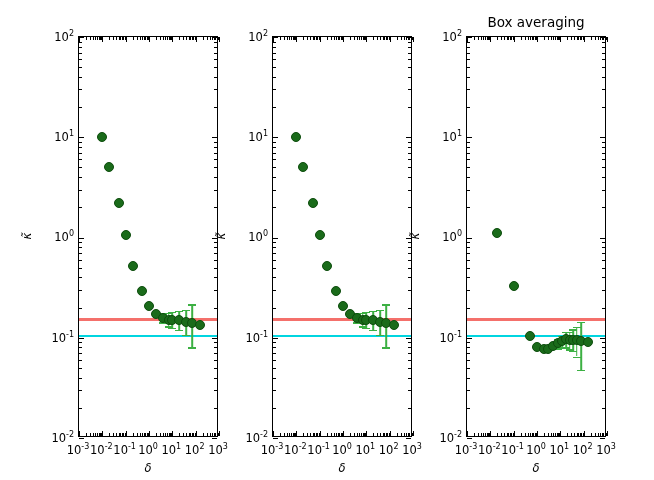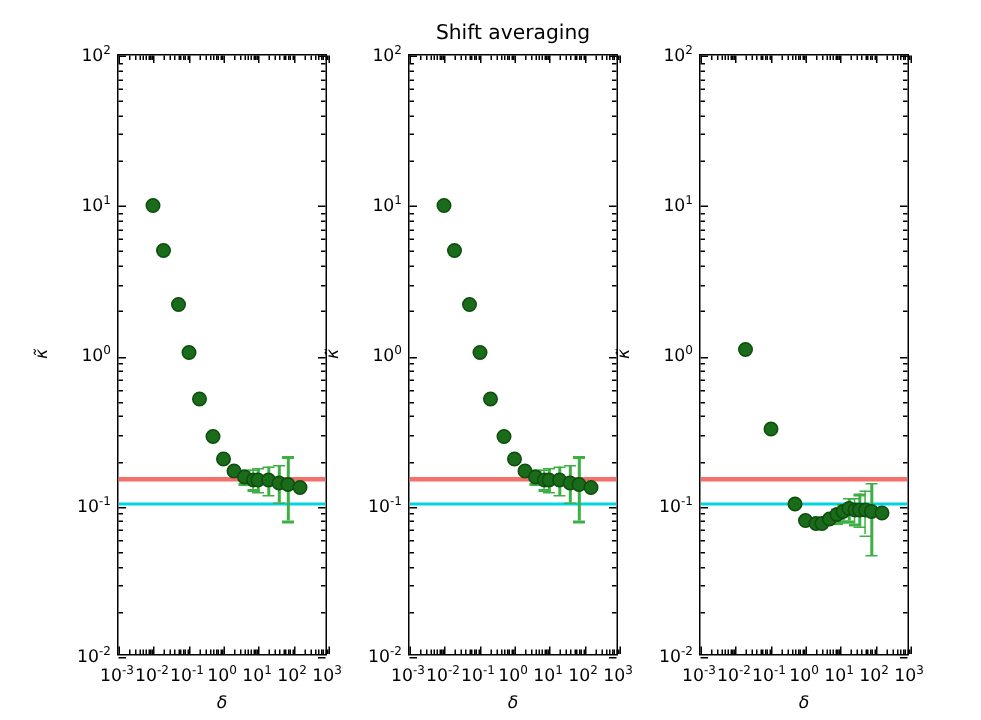--- a/index.html
+++ b/index.html
@@ -285,21 +285,20 @@
       <div class="xtlabel" style="left: 101.333px; top: 442px;"><span>10<sup>-2</sup></span></div>
       <div class="xtlabel" style="left: 124.667px; top: 442px;"><span>10<sup>-1</sup></span></div>
       <div class="xtlabel" style="left: 148px; top: 442px;"><span>10<sup>0</sup></span></div>
       <div class="xtlabel" style="left: 171.333px; top: 442px;"><span>10<sup>1</sup></span></div>
       <div class="xtlabel" style="left: 194.667px; top: 442px;"><span>10<sup>2</sup></span></div>
       <div class="xtlabel" style="left: 218px; top: 442px;"><span>10<sup>3</sup></span></div>
       <div class="xaxlabel" style="left: 148px; top: 461px;">δ</div>
       <div class="yaxlabel" style="left: 12px; top: 228.5px; width: 30px; text-align: center;">κ̃</div>
     </div>
     <div class="panel" style="left: 0px; top: 0px; width: 654px; height: 480px;">
-      <div class="ptitle" style="left: 272px; top: 14px; width: 140px;">Shift averaging</div>
       <div class="axes" style="left: 272px; top: 36px; width: 140px; height: 401px;">
         <div class="plotclip">
           <div class="hline" style="top: 281.42px; background: rgb(244, 112, 107);"></div>
           <div class="hline" style="top: 297.526px; background: rgb(0, 213, 224);"></div>
           <div class="ebar" style="left: 84.0481px; top: 276.137px; height: 9.34574px; background: rgb(60, 176, 67);"></div>
           <div class="ecap" style="left: 84.0481px; top: 276.137px; width: 8px; background: rgb(60, 176, 67);"></div>
           <div class="ecap" style="left: 84.0481px; top: 285.483px; width: 8px; background: rgb(60, 176, 67);"></div>
           <div class="ebar" style="left: 89.719px; top: 275.891px; height: 13.4365px; background: rgb(60, 176, 67);"></div>
           <div class="ecap" style="left: 89.719px; top: 275.891px; width: 8px; background: rgb(60, 176, 67);"></div>
           <div class="ecap" style="left: 89.719px; top: 289.327px; width: 8px; background: rgb(60, 176, 67);"></div>
@@ -525,20 +524,21 @@
       <div class="xtlabel" style="left: 295.333px; top: 442px;"><span>10<sup>-2</sup></span></div>
       <div class="xtlabel" style="left: 318.667px; top: 442px;"><span>10<sup>-1</sup></span></div>
       <div class="xtlabel" style="left: 342px; top: 442px;"><span>10<sup>0</sup></span></div>
       <div class="xtlabel" style="left: 365.333px; top: 442px;"><span>10<sup>1</sup></span></div>
       <div class="xtlabel" style="left: 388.667px; top: 442px;"><span>10<sup>2</sup></span></div>
       <div class="xtlabel" style="left: 412px; top: 442px;"><span>10<sup>3</sup></span></div>
       <div class="xaxlabel" style="left: 342px; top: 461px;">δ</div>
       <div class="yaxlabel" style="left: 206px; top: 228.5px; width: 30px; text-align: center;">κ̃</div>
     </div>
     <div class="panel" style="left: 0px; top: 0px; width: 654px; height: 480px;">
+      <div class="ptitle" style="left: 466px; top: 14px; width: 140px;">Box averaging</div>
       <div class="axes" style="left: 466px; top: 36px; width: 140px; height: 401px;">
         <div class="plotclip">
           <div class="hline" style="top: 281.42px; background: rgb(244, 112, 107);"></div>
           <div class="hline" style="top: 297.526px; background: rgb(0, 213, 224);"></div>
           <div class="ebar" style="left: 91.0721px; top: 301.63px; height: 9.3833px; background: rgb(60, 176, 67);"></div>
           <div class="ecap" style="left: 91.0721px; top: 301.63px; width: 8px; background: rgb(60, 176, 67);"></div>
           <div class="ecap" style="left: 91.0721px; top: 311.013px; width: 8px; background: rgb(60, 176, 67);"></div>
           <div class="ebar" style="left: 95.1809px; top: 298.626px; height: 11.8395px; background: rgb(60, 176, 67);"></div>
           <div class="ecap" style="left: 95.1809px; top: 298.626px; width: 8px; background: rgb(60, 176, 67);"></div>
           <div class="ecap" style="left: 95.1809px; top: 310.465px; width: 8px; background: rgb(60, 176, 67);"></div>

